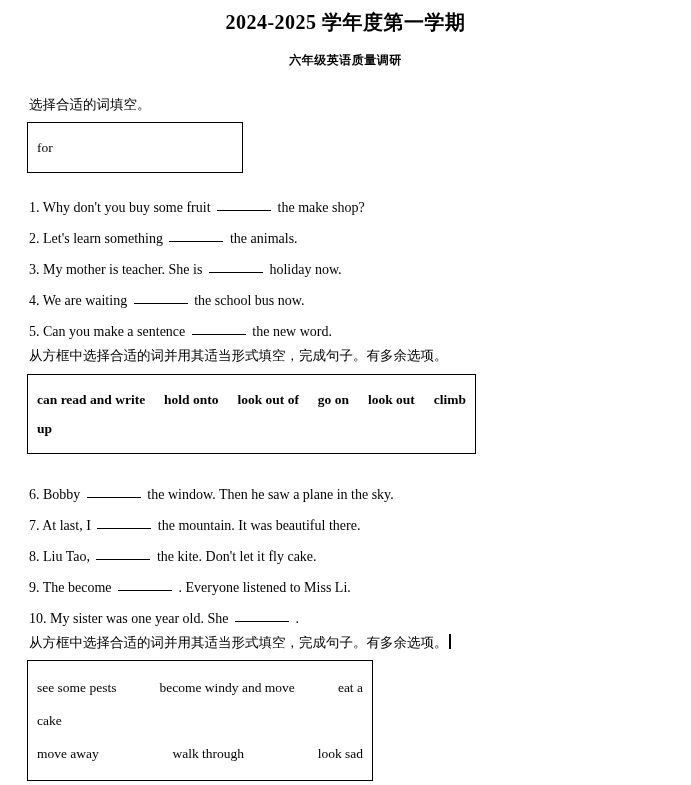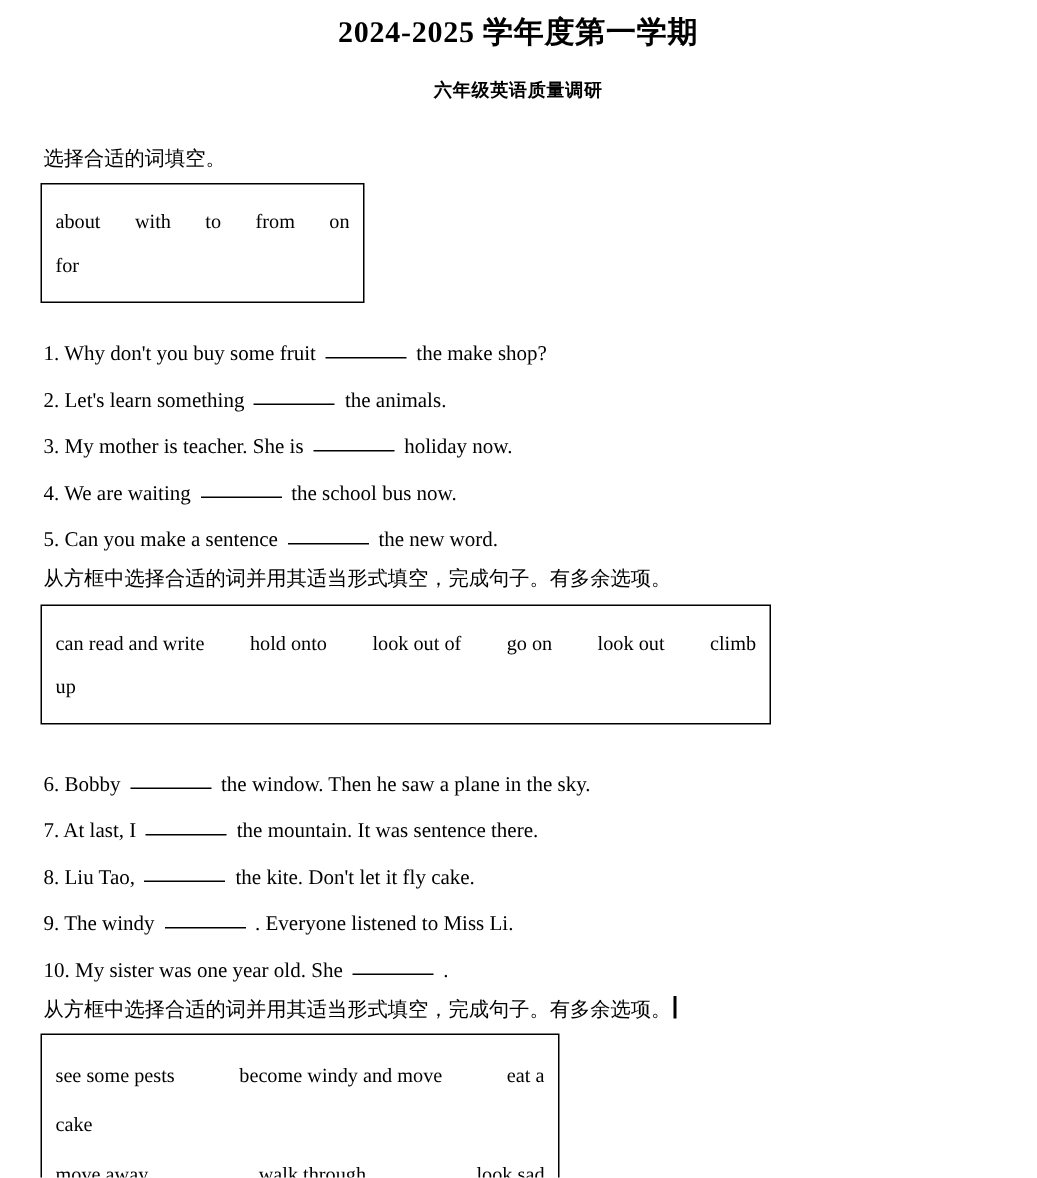--- a/index.html
+++ b/index.html
@@ -28,21 +28,21 @@
     font-weight: bold;
     font-size: 20px;
     line-height: 34px;
     letter-spacing: 0.5px;
   }
   .title-line-1 { padding-top: 5px; }
   .title-line-2 { padding-top: 4px; font-size: 12px; }
 
   
   .cn-instruction {
-    font-family: Liberation Sans, sans-serif;
+    font-family: Liberation Mono, monospace;
     font-size: 13.5px;
     line-height: 20px;
     margin-left: 29px;
     white-space: nowrap;
   }
   .cn-instruction.first { margin-top: 19px; }
 
   .caret {
     display: inline-block;
     width: 2px;
@@ -67,21 +67,21 @@
     white-space: nowrap;
     overflow: hidden;
   }
   .wordbox .row.left {
     text-align: left;
     text-align-last: left;
   }
   .wordbox .row span { display: inline-block; }
 
   #wordbox-1 { width: 216px; margin-top: 6px; }
-  #wordbox-2 { width: 487px; margin-top: 7px; }
+  #wordbox-2 { width: 449px; margin-top: 7px; font-weight: bold; }
   #wordbox-3 { width: 346px; margin-top: 6px; }
   #wordbox-3 .row { line-height: 33px; }
 
   
   .questions {
     margin-top: 19px;
     margin-left: 29px;
   }
   .questions.block2 { margin-top: 25px; }
   .question {
@@ -102,27 +102,20 @@
 <body>
 
 <div class="page">
 
   <div class="title-line title-line-1">2024-2025 学年度第一学期</div>
   <div class="title-line title-line-2">六年级英语质量调研</div>
 
   <div class="cn-instruction first">选择合适的词填空。</div>
 
   <div class="wordbox" id="wordbox-1">
-    <div class="row">
-      <span>about</span>
-      <span>with</span>
-      <span>to</span>
-      <span>from</span>
-      <span>on</span>
-    </div>
     <div class="row left">
       <span>for</span>
     </div>
   </div>
 
   <div class="questions">
     <div class="question">
       <span>1.</span>
       <span>Why don't you buy some fruit</span>
       <span class="blank"></span>
@@ -174,31 +167,31 @@
     <div class="question">
       <span>6.</span>
       <span>Bobby</span>
       <span class="blank"></span>
       <span>the window. Then he saw a plane in the sky.</span>
     </div>
     <div class="question">
       <span>7.</span>
       <span>At last, I</span>
       <span class="blank"></span>
-      <span>the mountain. It was sentence there.</span>
+      <span>the mountain. It was beautiful there.</span>
     </div>
     <div class="question">
       <span>8.</span>
       <span>Liu Tao,</span>
       <span class="blank"></span>
       <span>the kite. Don't let it fly cake.</span>
     </div>
     <div class="question">
       <span>9.</span>
-      <span>The windy</span>
+      <span>The become</span>
       <span class="blank"></span>
       <span>. Everyone listened to Miss Li.</span>
     </div>
     <div class="question">
       <span>10.</span>
       <span>My sister was one year old. She</span>
       <span class="blank"></span>
       <span>.</span>
     </div>
   </div>

